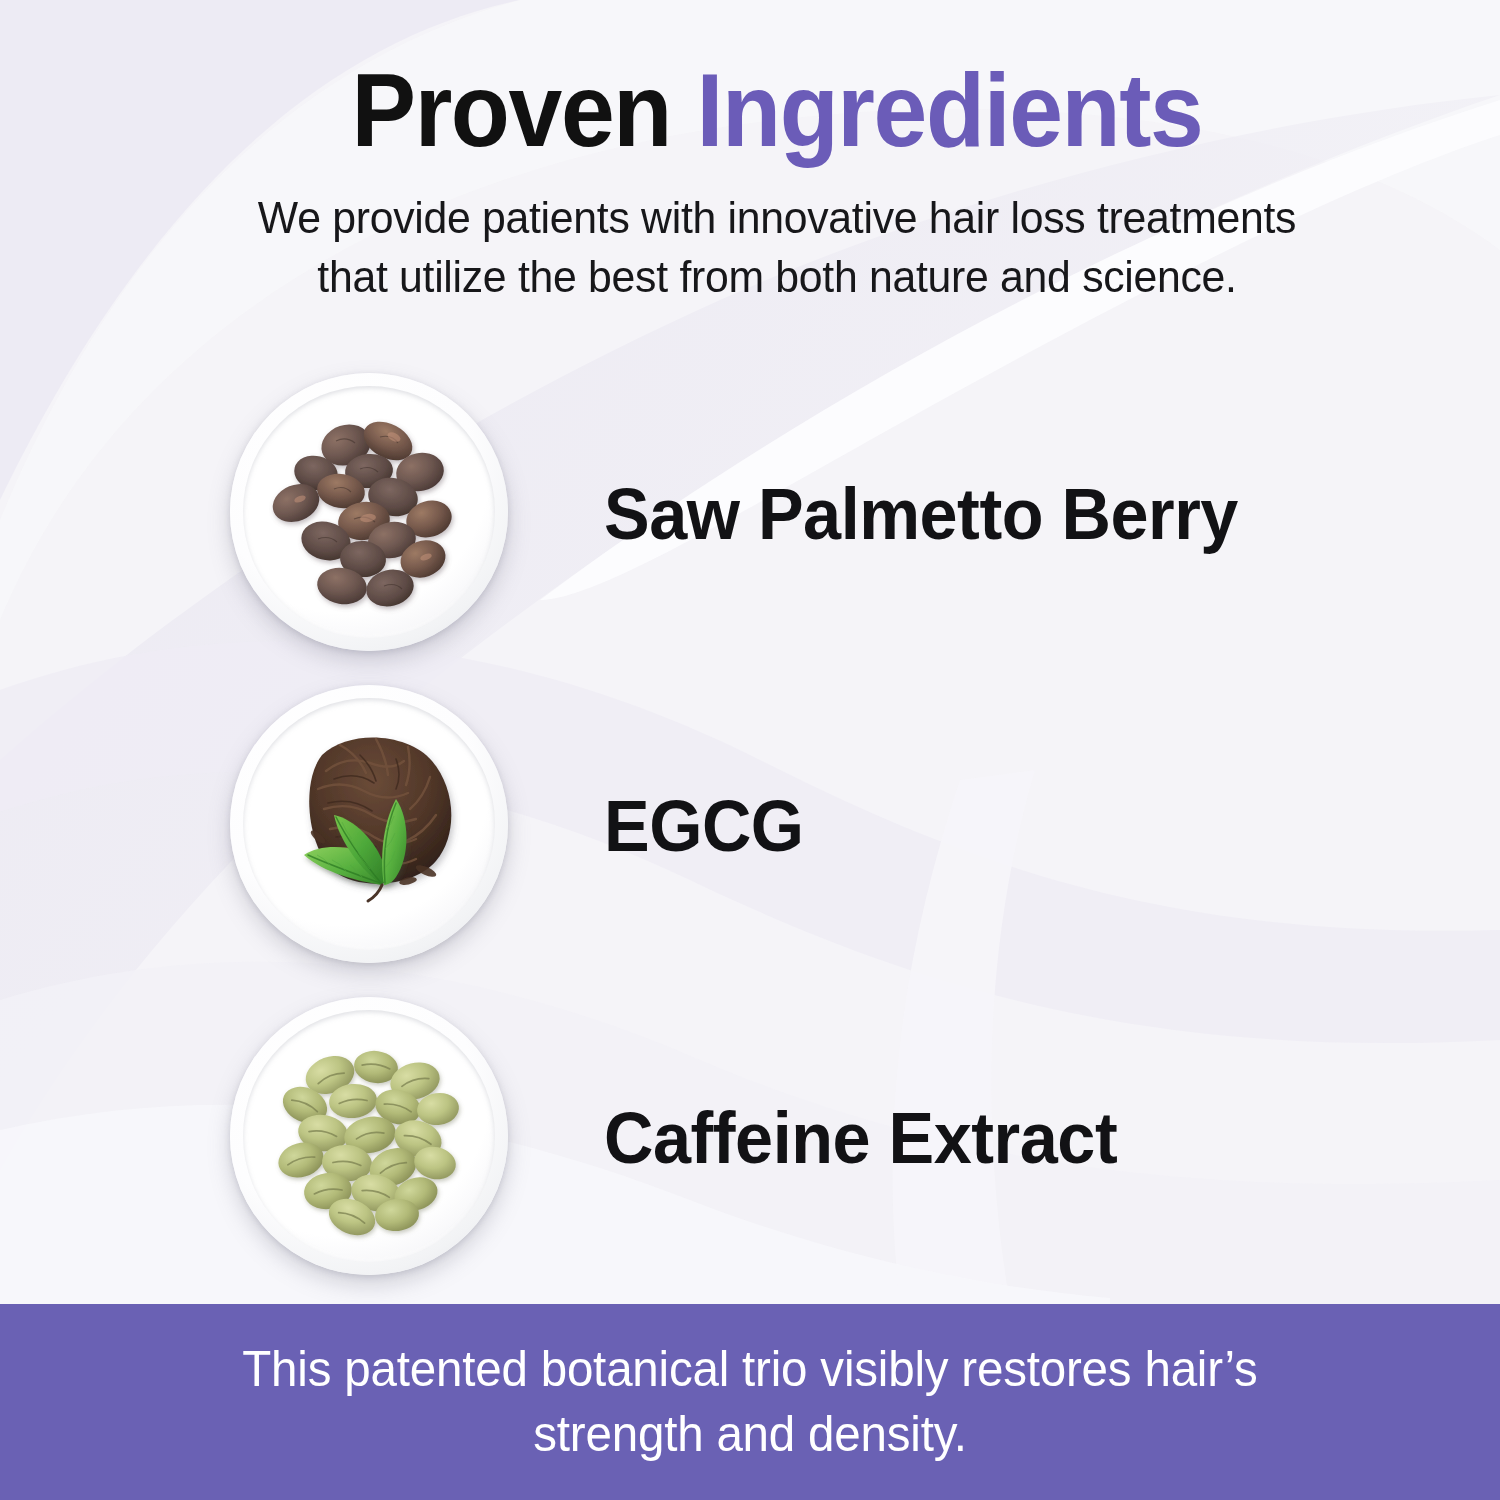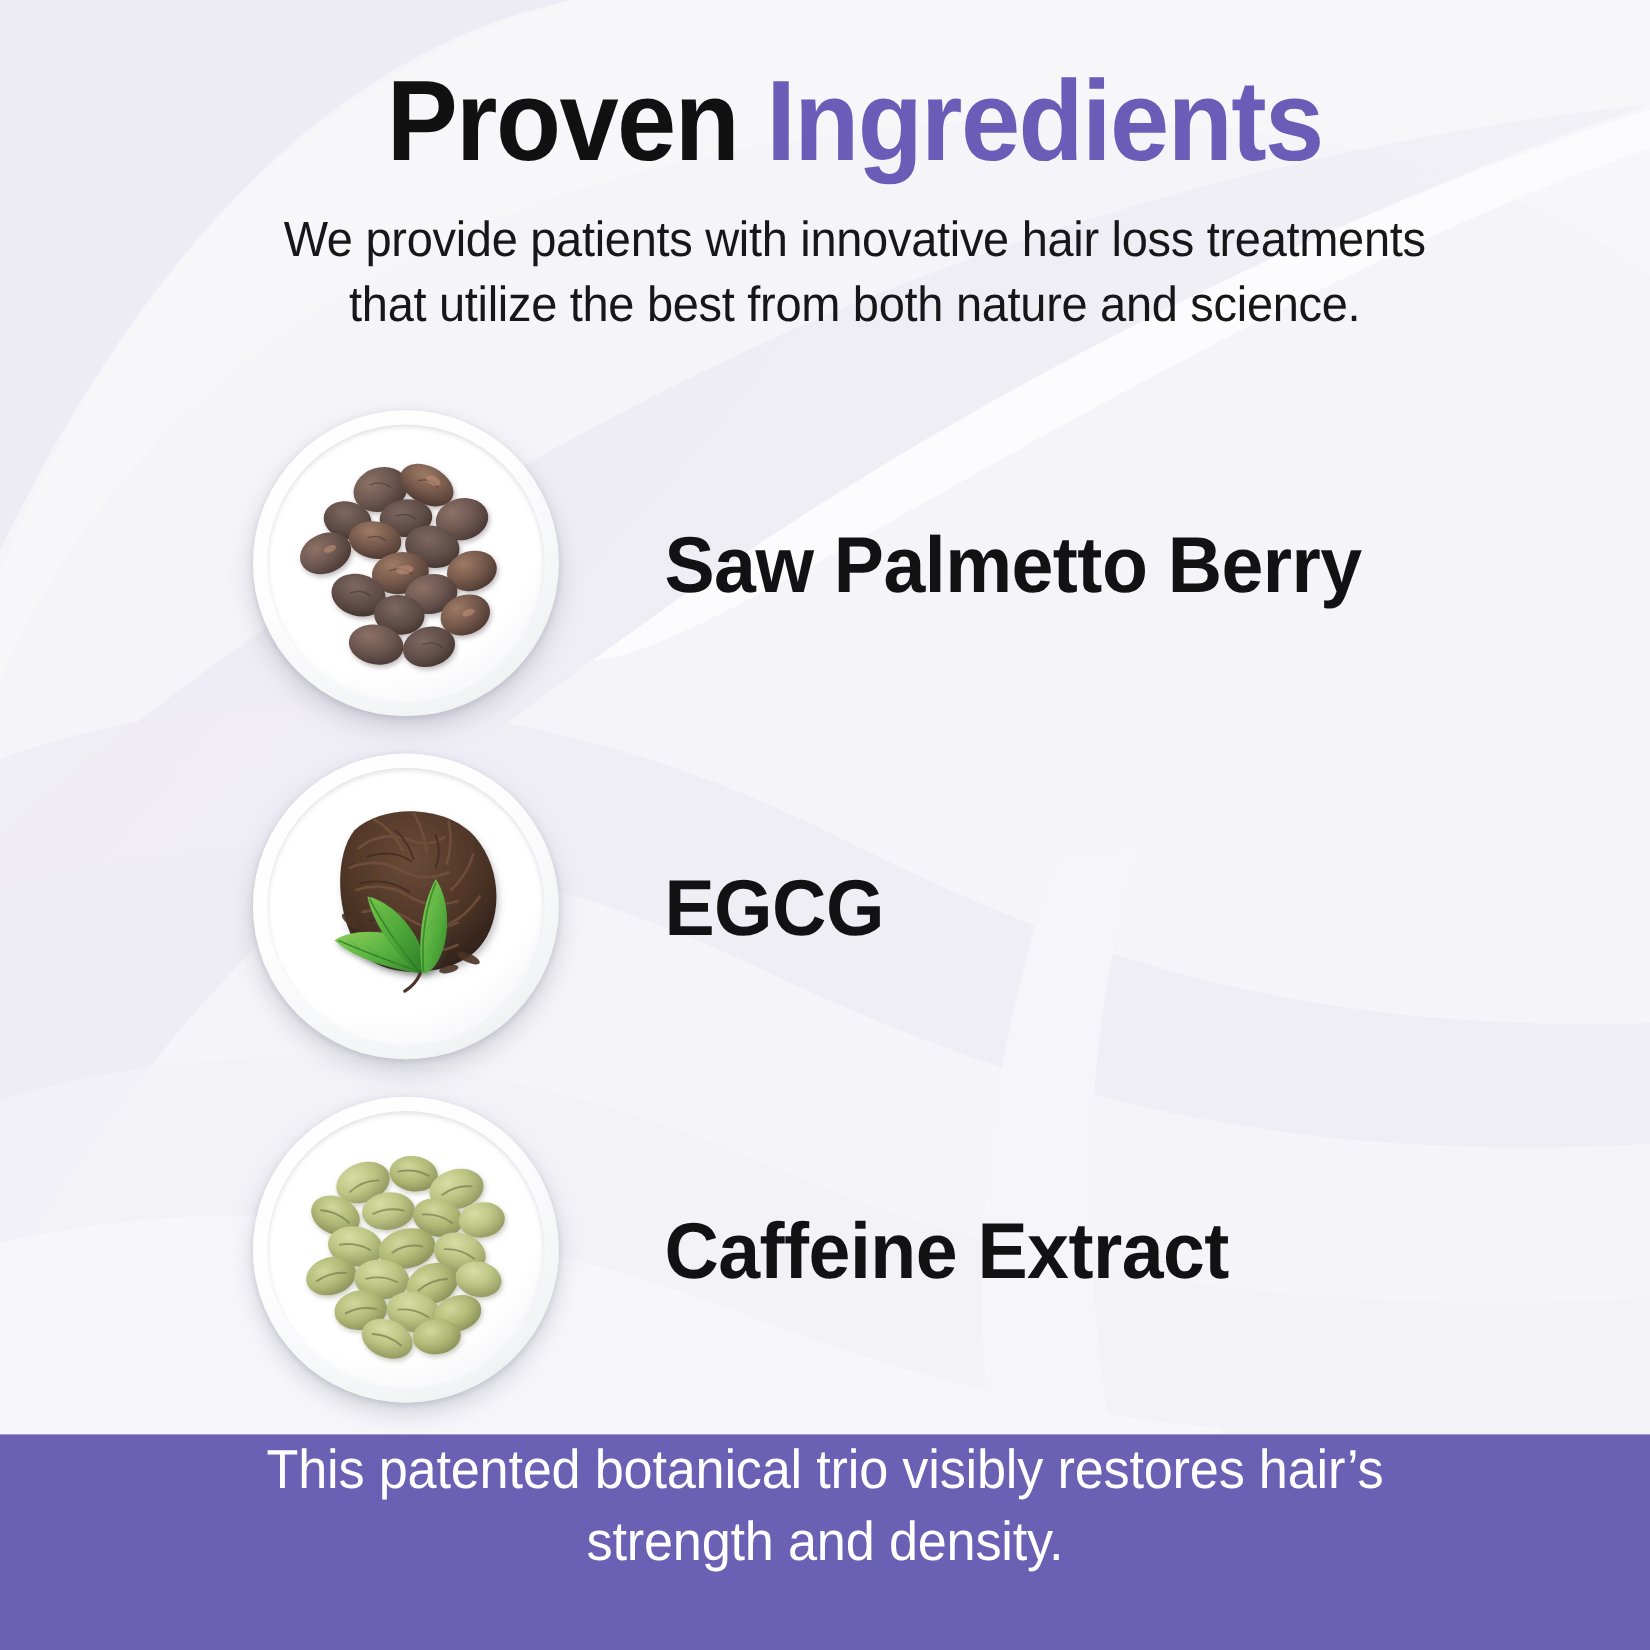--- a/index.html
+++ b/index.html
@@ -157,20 +157,21 @@
   
   .banner {
     position: absolute;
     left: 0;
     bottom: 0;
     width: 1500px;
     height: 196px;
     background: #6a61b4;
     z-index: 6;
     display: flex;
+    align-items: center;
     justify-content: center;
   }
   .banner-text {
     width: 1260px;
     text-align: center;
     font-family: "Liberation Sans Narrow", "Liberation Sans", sans-serif;
     font-size: 50px;
     font-weight: normal;
     color: #ffffff;
     line-height: 1.30;

